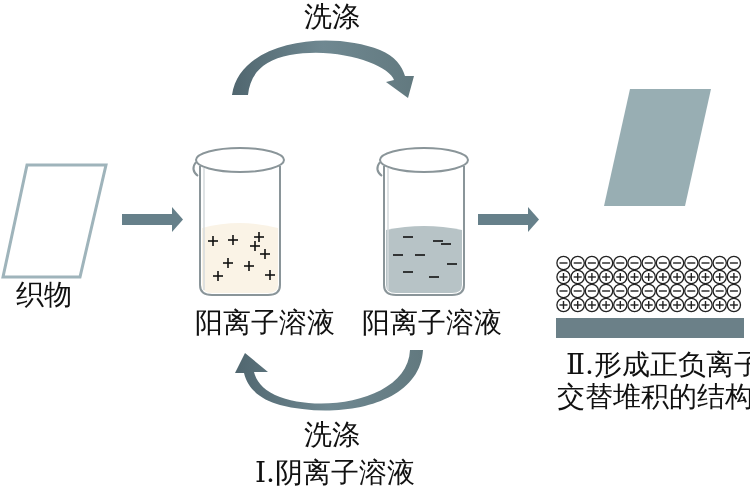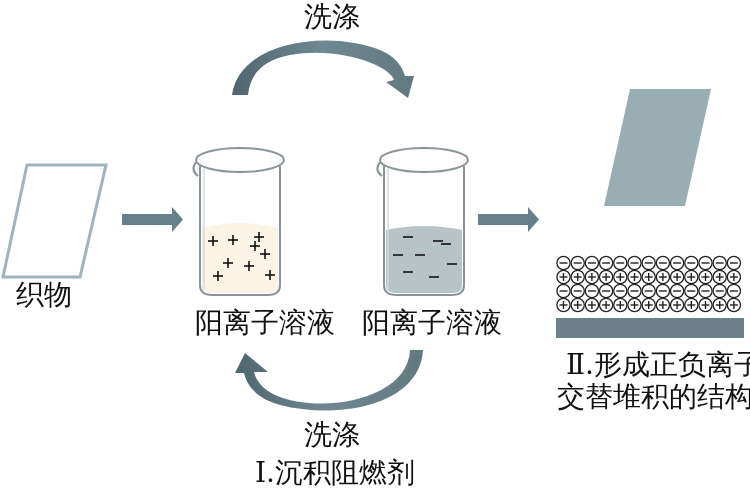--- a/index.html
+++ b/index.html
@@ -343,15 +343,15 @@
       </g>
     </g>
   <rect x="556" y="318" width="188" height="20" fill="#6b8088"></rect>
 </svg>
 
 <div class="lbl" style="left:304px;top:2px;">洗涤</div>
 <div class="lbl" style="left:16px;top:280px;">织物</div>
 <div class="lbl" style="left:195px;top:308px;">阳离子溶液</div>
 <div class="lbl" style="left:362px;top:308px;">阳离子溶液</div>
 <div class="lbl" style="left:304px;top:420px;">洗涤</div>
-<div class="lbl" style="left:255px;top:458px;">Ⅰ.沉积阻燃剂</div>
+<div class="lbl" style="left:255px;top:458px;">Ⅰ.阴离子溶液</div>
 <div class="lbl" style="left:566px;top:350px;">Ⅱ.形成正负离子</div>
 <div class="lbl" style="left:557px;top:382px;">交替堆积的结构</div>
 
 </body></html>

